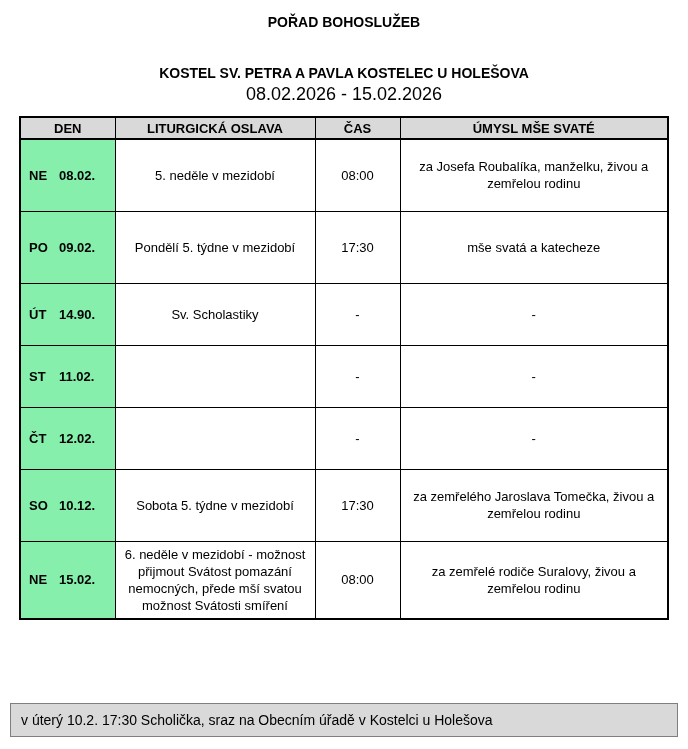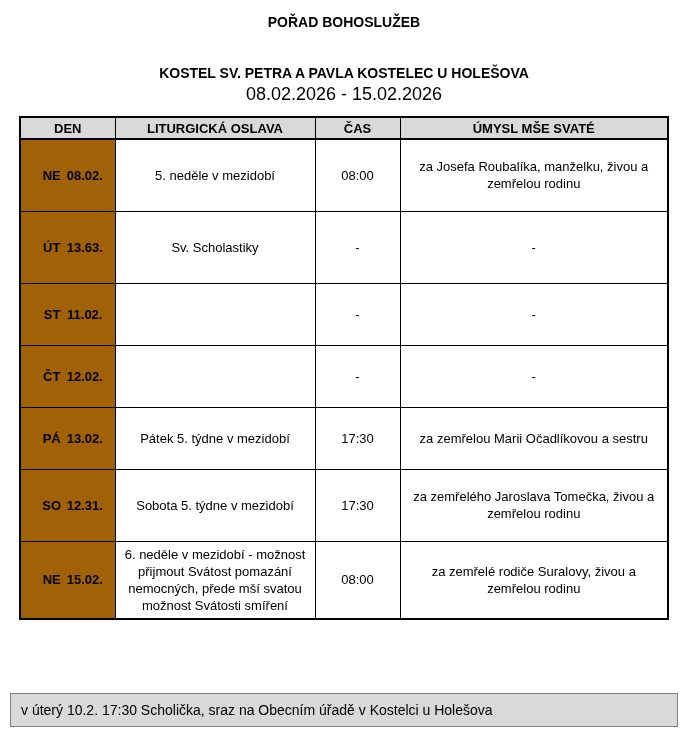--- a/index.html
+++ b/index.html
@@ -57,24 +57,24 @@
     height: 22px;
     padding: 2px 4px;
     text-align: center;
     border-bottom: 2px solid #000000;
   }
   col.c-den { width: 95px; }
   col.c-oslava { width: 200px; }
   col.c-cas { width: 85px; }
   col.c-umysl { width: 268px; }
   td.den {
-    background: #a16207;
+    background: #86efac;
     font-weight: bold;
     padding: 4px 4px 4px 8px;
-    text-align: center;
+    text-align: left;
     white-space: nowrap;
   }
   td.den .day {
     display: inline-block;
     width: 30px;
   }
   td.oslava, td.cas, td.umysl {
     text-align: center;
     padding: 4px 8px;
     background: #ffffff;
@@ -86,21 +86,21 @@
   tbody tr:nth-child(3) { height: 62px; }
   tbody tr:nth-child(4) { height: 62px; }
   tbody tr:nth-child(5) { height: 62px; }
   tbody tr:nth-child(6) { height: 72px; }
   tbody tr:nth-child(7) { height: 62px; }
   tbody tr:nth-child(8) { height: 100px; }
   .footer-note {
     position: absolute;
     left: 10px;
     right: 10px;
-    bottom: 22px;
+    bottom: 12px;
     background: #d9d9d9;
     border: 1px solid #7f7f7f;
     font-size: 14px;
     padding: 8px 10px;
     text-align: left;
   }
 </style>
 </head>
 <body>
 
@@ -130,24 +130,32 @@
     <tbody id="rows">
     <tr>
       <td class="den">
         <span class="day">NE</span><span class="date">08.02.</span>
       </td>
       <td class="oslava">5. neděle v mezidobí</td>
       <td class="cas">08:00</td>
       <td class="umysl">za Josefa Roubalíka, manželku, živou a zemřelou rodinu</td>
     </tr>
 
-
-    <tr>
-      <td class="den">
-        <span class="day">ÚT</span><span class="date">13.63.</span>
+    <tr>
+      <td class="den">
+        <span class="day">PO</span><span class="date">09.02.</span>
+      </td>
+      <td class="oslava">Pondělí 5. týdne v mezidobí</td>
+      <td class="cas">17:30</td>
+      <td class="umysl">mše svatá a katecheze</td>
+    </tr>
+
+    <tr>
+      <td class="den">
+        <span class="day">ÚT</span><span class="date">14.90.</span>
       </td>
       <td class="oslava">Sv. Scholastiky</td>
       <td class="cas">-</td>
       <td class="umysl">-</td>
     </tr>
 
     <tr>
       <td class="den">
         <span class="day">ST</span><span class="date">11.02.</span>
       </td>
@@ -158,32 +166,24 @@
 
     <tr>
       <td class="den">
         <span class="day">ČT</span><span class="date">12.02.</span>
       </td>
       <td class="oslava"></td>
       <td class="cas">-</td>
       <td class="umysl">-</td>
     </tr>
 
-    <tr>
-      <td class="den">
-        <span class="day">PÁ</span><span class="date">13.02.</span>
-      </td>
-      <td class="oslava">Pátek 5. týdne v mezidobí</td>
-      <td class="cas">17:30</td>
-      <td class="umysl">za zemřelou Marii Očadlíkovou a sestru</td>
-    </tr>
-
-    <tr>
-      <td class="den">
-        <span class="day">SO</span><span class="date">12.31.</span>
+
+    <tr>
+      <td class="den">
+        <span class="day">SO</span><span class="date">10.12.</span>
       </td>
       <td class="oslava">Sobota 5. týdne v mezidobí</td>
       <td class="cas">17:30</td>
       <td class="umysl">za zemřelého Jaroslava Tomečka, živou a zemřelou rodinu</td>
     </tr>
 
     <tr>
       <td class="den">
         <span class="day">NE</span><span class="date">15.02.</span>
       </td>

